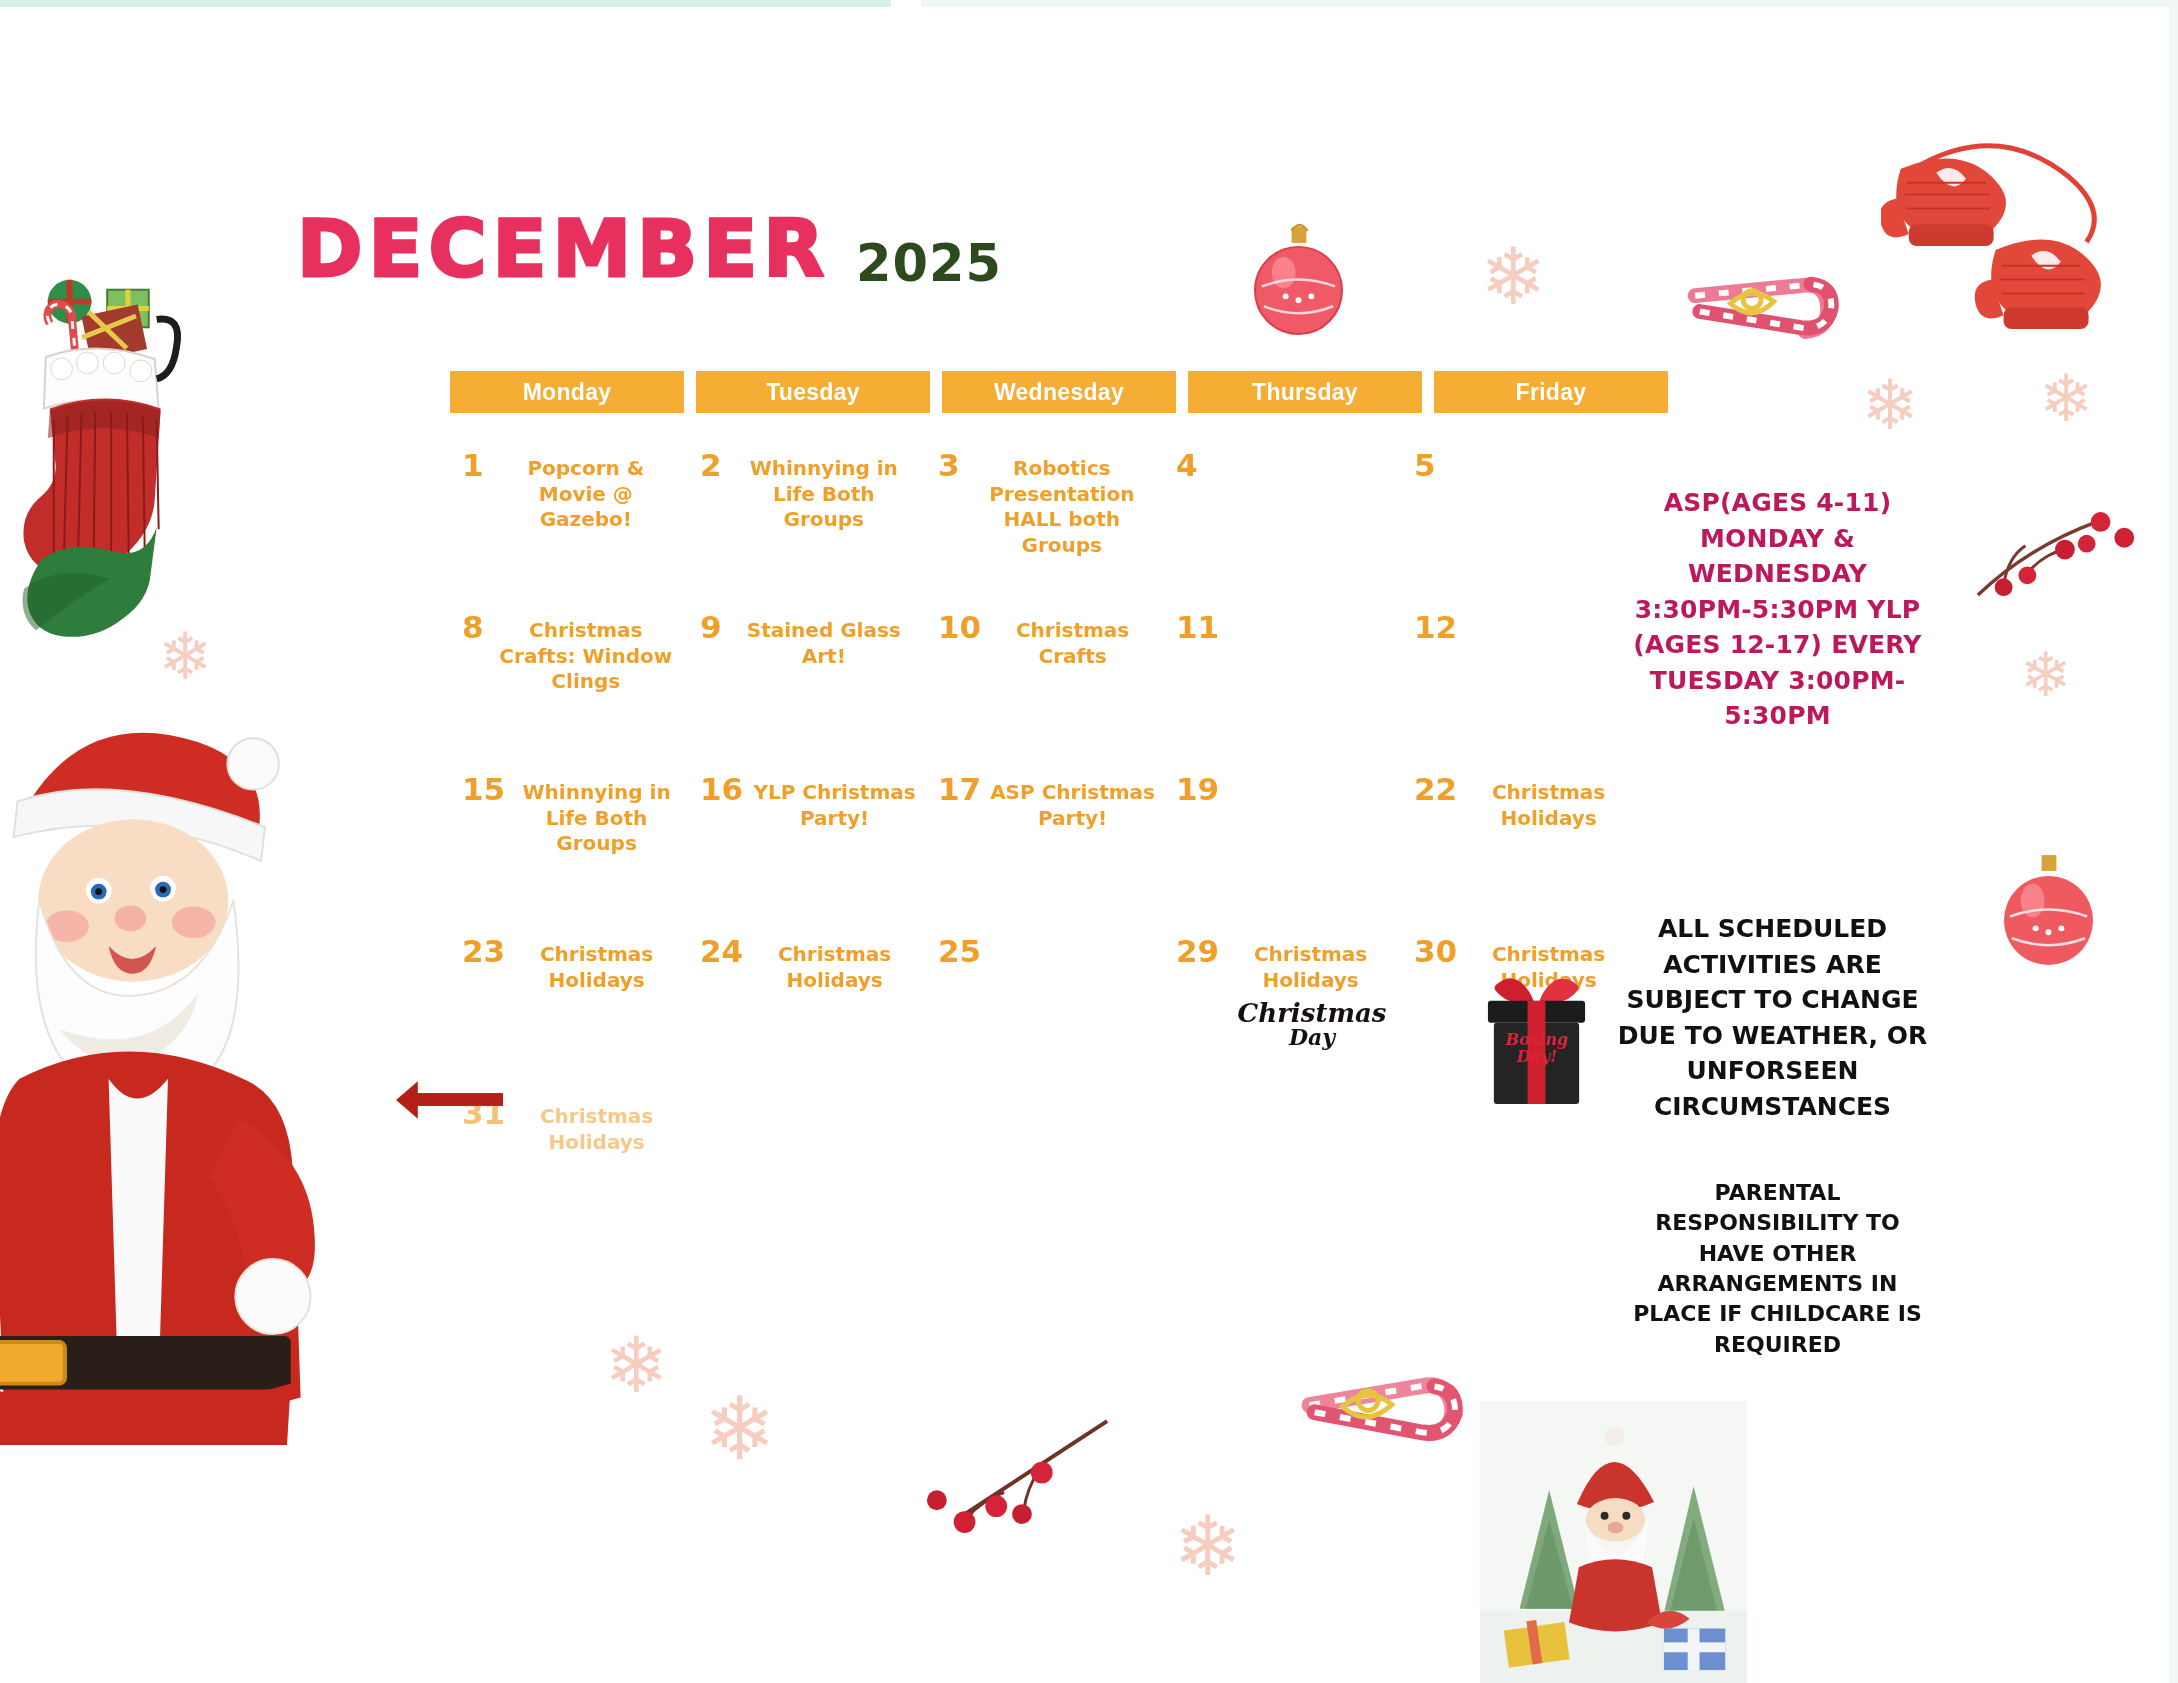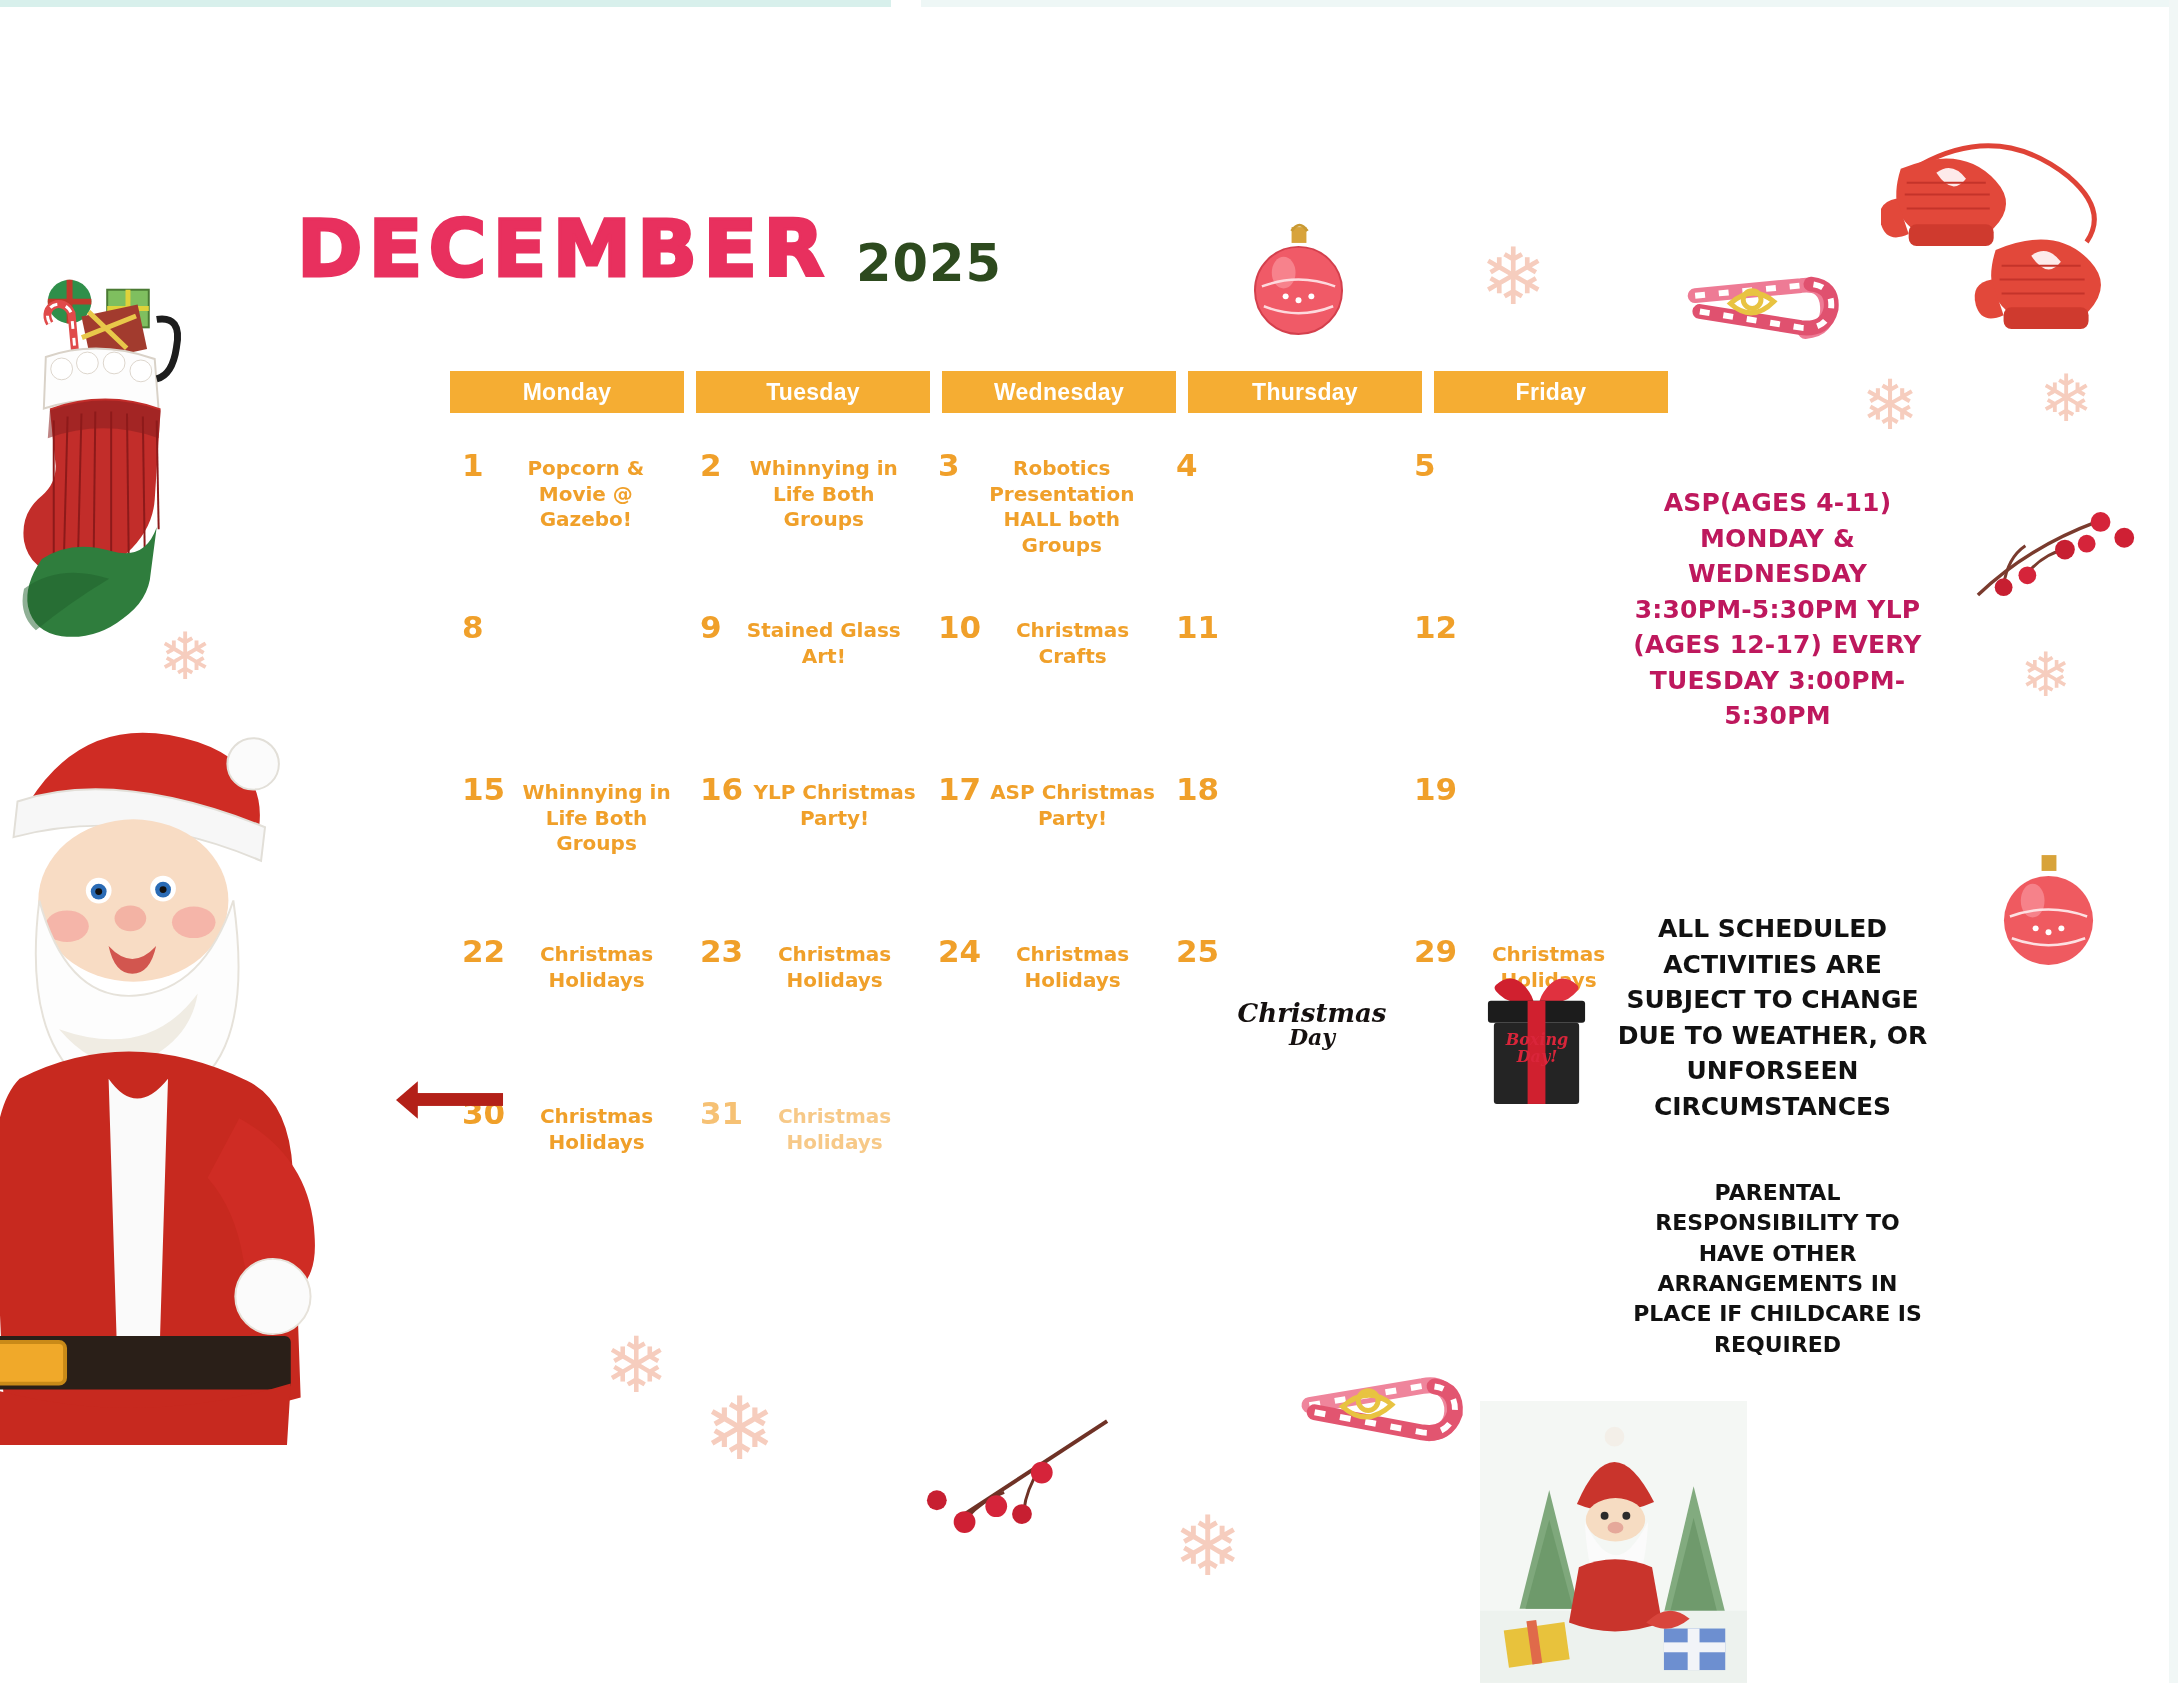--- a/index.html
+++ b/index.html
@@ -242,20 +242,21 @@
   <div class="cell">
     <div class="cell-inner">
       <span class="daynum">5</span>
       <span class="evt"></span>
     </div>
   </div>
 
   <div class="cell">
     <div class="cell-inner">
       <span class="daynum">8</span>
+      <span class="evt">Christmas Crafts: Window Clings</span>
     </div>
   </div>
   <div class="cell">
     <div class="cell-inner">
       <span class="daynum">9</span>
       <span class="evt">Stained Glass Art!</span>
     </div>
   </div>
   <div class="cell">
     <div class="cell-inner">
@@ -285,26 +286,20 @@
   <div class="cell">
     <div class="cell-inner">
       <span class="daynum">16</span>
       <span class="evt">YLP Christmas Party!</span>
     </div>
   </div>
   <div class="cell">
     <div class="cell-inner">
       <span class="daynum">17</span>
       <span class="evt">ASP Christmas Party!</span>
-    </div>
-  </div>
-  <div class="cell">
-    <div class="cell-inner">
-      <span class="daynum">18</span>
-      <span class="evt"></span>
     </div>
   </div>
   <div class="cell">
     <div class="cell-inner">
       <span class="daynum">19</span>
       <span class="evt"></span>
     </div>
   </div>
 
   <div class="cell">

